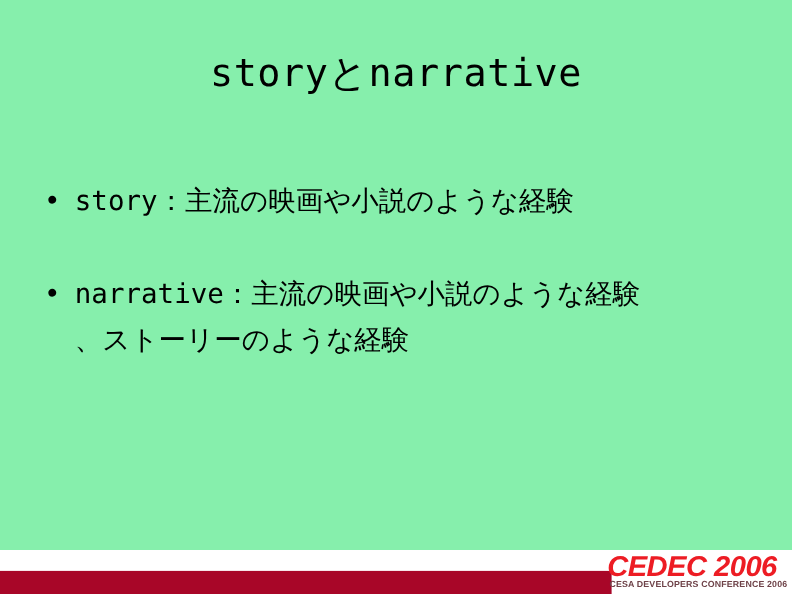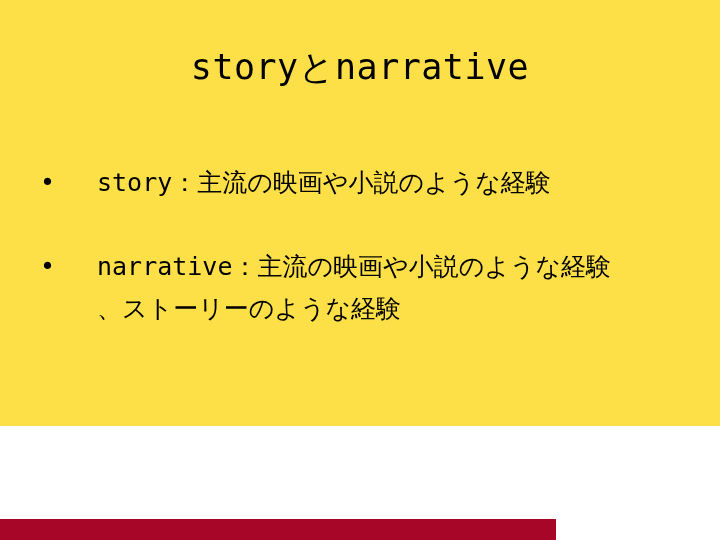--- a/index.html
+++ b/index.html
@@ -9,22 +9,22 @@
   body {
     width: 720px;
     height: 540px;
     background: #ffffff;
     font-family: "DejaVu Sans Mono", monospace;
     overflow: hidden;
   }
   .slide {
     position: relative;
     width: 720px;
-    height: 426px;
-    background: #fde047;
+    height: 500px;
+    background: #86efac;
     box-sizing: border-box;
   }
 
   
   .slide-title {
     position: absolute;
     left: 0;
     top: 44px;
     width: 720px;
     text-align: center;
@@ -64,21 +64,20 @@
     width: 24px;
     font-size: 25px;
     line-height: 42px;
     color: #000000;
     text-align: left;
   }
   .bullet-text {
     display: block;
     white-space: pre-wrap;
     word-break: break-all;
-    margin-left: 29px;
   }
 
   
   .footer-bar {
     position: absolute;
     left: 0;
     top: 519px;
     width: 556px;
     height: 21px;
     background: #A80628;
@@ -137,14 +136,18 @@
     <div class="bullet-item">
       <span class="bullet-marker">•</span>
       <span class="bullet-text">narrative：主流の映画や小説のような経験
 、ストーリーのような経験</span>
     </div>
 
   </div>
 
   <div class="footer-bar" style="background: rgb(168, 6, 40);"></div>
 
+  <div class="logo">
+    <div class="logo-main" style="color: rgb(237, 28, 36);">CEDEC 2006</div>
+    <div class="logo-sub" style="color: rgb(110, 66, 72);">CESA DEVELOPERS CONFERENCE 2006</div>
+  </div>
 
 </div>
 
 </body></html>

